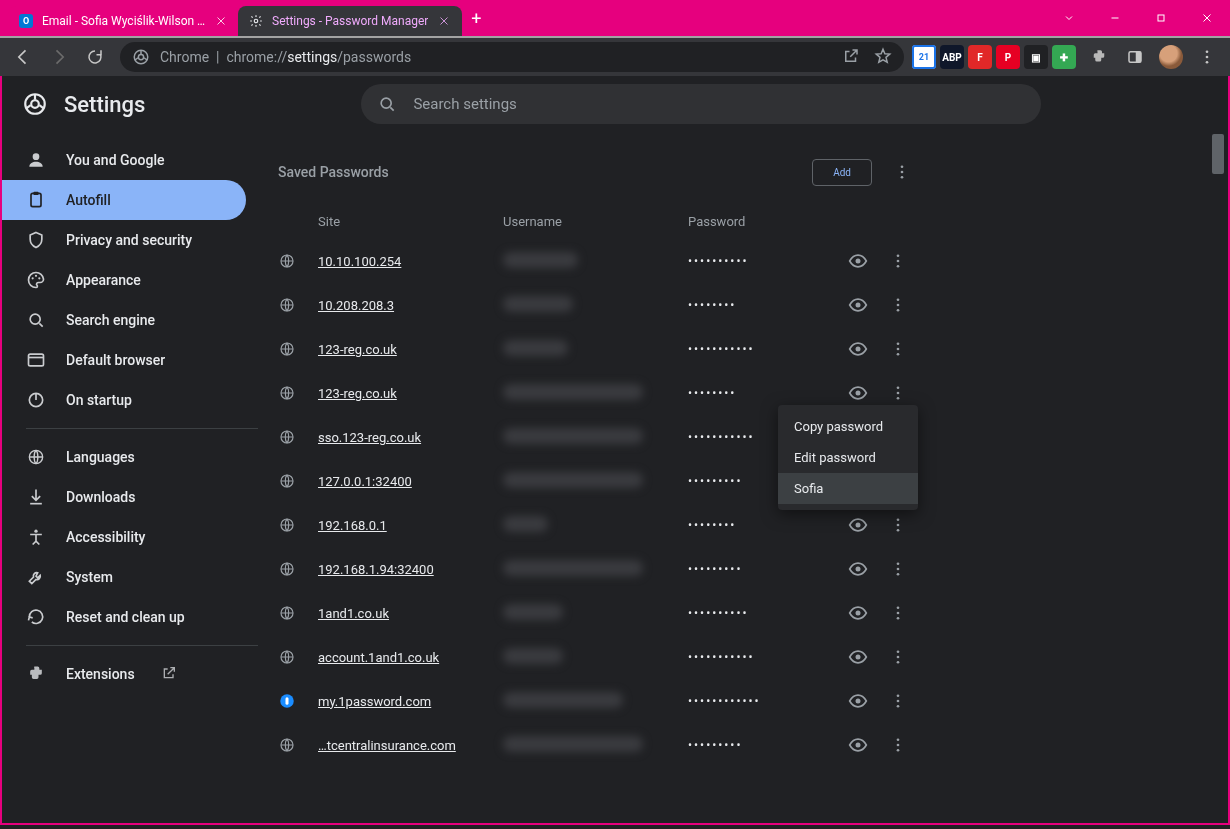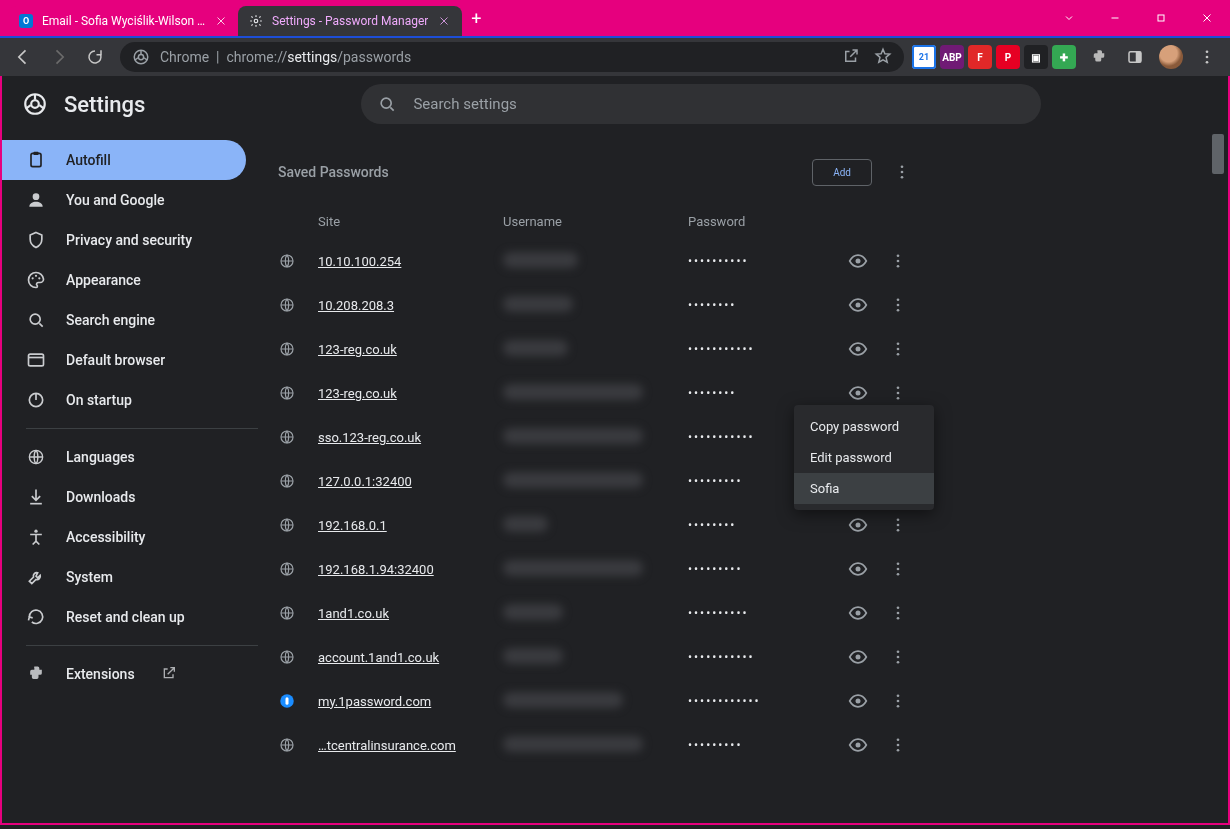--- a/index.html
+++ b/index.html
@@ -12,21 +12,21 @@
   .tab.inactive { background: #e6007e; color: #fff; }
   .tab.active { background: #35363a; color: #f0abfc; }
   .tab .favicon { width:16px; height:16px; display:flex; align-items:center; justify-content:center; flex-shrink:0;}
   .tab .close { margin-left:auto; width:16px; height:16px; display:flex; align-items:center; justify-content:center; opacity:.8;}
   .newtab { width:28px; display:flex; align-items:center; justify-content:center; color:#fff; font-size:18px; cursor:pointer;}
   .win-controls { margin-left:auto; display:flex; }
   .win-btn { width:46px; display:flex; align-items:center; justify-content:center; color:#fff; cursor:pointer;}
   .win-btn svg { width:12px; height:12px; }
 
   
-  .toolbar { height: 40px; border-top: 2px solid #1d4ed8; background: #35363a; display:flex; align-items:center; padding: 0 6px; gap:2px;}
+  .toolbar { height: 40px; border-top: 2px solid #a3a3a3; background: #35363a; display:flex; align-items:center; padding: 0 6px; gap:2px;}
   .tool-btn { width:34px; height:30px; display:flex; align-items:center; justify-content:center; color:#c7c7c7; border-radius:15px; cursor:pointer;}
   .tool-btn.disabled { color:#6b6b6b; }
   .omnibox { flex:1; height:30px; background:#202124; border-radius:15px; display:flex; align-items:center; padding:0 12px; color:#9aa0a6; font-size:14px; margin: 0 6px;}
   .omnibox .lock { margin-right:10px; display:flex; }
   .omnibox .urltext { color:#9aa0a6; }
   .omnibox .urltext .bold { color:#e8eaed; }
   .ext-row { display:flex; align-items:center; gap:4px; padding-right:4px;}
   .ext { width:24px; height:24px; border-radius:4px; display:flex; align-items:center; justify-content:center; font-size:10px; font-weight:bold; color:#fff; cursor:pointer;}
   .avatar { width:24px; height:24px; border-radius:50%; background: radial-gradient(circle at 40% 35%, #d7a07a 0 40%, #8a5a3a 60%);}
   
@@ -69,21 +69,21 @@
   .row { display:flex; align-items:center; padding: 12px 20px; color:#e8eaed; font-size:13px;}
   .row .favwrap { width:40px; display:flex; align-items:center;}
   .row .site-link { text-decoration:underline; cursor:pointer; width:185px; white-space:nowrap; overflow:hidden; text-overflow:ellipsis;}
   .row .user-blur { width:185px; }
   .blur-pill { background: #3a3b3f; filter: blur(4px); border-radius:10px; height:16px;}
   .row .pass-dots { flex:1; letter-spacing:2px; font-size:12px;}
   .row .eye { width:40px; display:flex; justify-content:center; color:#9aa0a6; cursor:pointer;}
   .row .row-more { width:40px; display:flex; justify-content:center; color:#9aa0a6; cursor:pointer;}
   
   
-  .ctx-menu { position:absolute; background:#292a2d; border-radius:4px; box-shadow: 0 4px 16px rgba(0,0,0,.5); padding:6px 0; z-index:20; width:140px;margin-left:16px;}
+  .ctx-menu { position:absolute; background:#292a2d; border-radius:4px; box-shadow: 0 4px 16px rgba(0,0,0,.5); padding:6px 0; z-index:20; width:140px;}
   .ctx-item { padding:8px 16px; font-size:13px; color:#e8eaed; cursor:pointer;}
   .ctx-item.hover { background:#3c4043;}
   
   
   .vscroll { position:absolute; right:2px; top:0; width:16px; height:100%; }
   .vscroll .vthumb { position:absolute; right:2px; top:2px; width:12px; height:40px; background:#5f6368; border-radius:2px;}
 
   svg { fill: currentColor; }
 </style>
 </head>
@@ -279,21 +279,21 @@
       <span><svg viewBox="0 0 24 24" width="18" height="18">
             <use href="#i-star"></use>
           </svg></span>
     </span>
   </div>
   <div class="ext-row" id="extrow">
       <div class="ext" style="background: rgb(255, 255, 255); font-size: 9px; color: rgb(255, 255, 255); position: relative;">
         <div style="position:absolute;inset:0;border:2px solid #1a73e8;border-radius:3px"></div>
         <span style="color:#1a73e8;font-weight:bold;position:relative">21</span>
       </div>
-      <div class="ext" style="background: #701a75;">ABP</div>
+      <div class="ext" style="background: #0f172a;">ABP</div>
       <div class="ext" style="background: rgb(225, 40, 40);">F</div>
       <div class="ext" style="background: rgb(230, 0, 35);">P</div>
       <div class="ext" style="background: rgb(32, 33, 36);">▣</div>
       <div class="ext" style="background: rgb(52, 168, 83);">✚</div>
     </div>
   <div class="tool-btn">
       <svg viewBox="0 0 24 24" width="18" height="18">
         <use href="#i-puzzle"></use>
       </svg>
     </div>
@@ -323,35 +323,35 @@
         <svg viewBox="0 0 24 24" width="20" height="20">
             <use href="#i-search"></use>
           </svg>
         <input type="text" placeholder="Search settings" style="">
       </div>
     </div>
   </div>
 
   <div class="body-row">
     <div class="sidebar" id="sidebar">
+        <div class="side-item">
+          <span class="si-icon">
+            <svg viewBox="0 0 24 24" width="20" height="20">
+              <use href="#i-person"></use>
+            </svg>
+          </span>
+          <span>You and Google</span>
+        </div>
         <div class="side-item active">
           <span class="si-icon">
             <svg viewBox="0 0 24 24" width="20" height="20">
               <use href="#i-clip"></use>
             </svg>
           </span>
           <span>Autofill</span>
-        </div>
-        <div class="side-item">
-          <span class="si-icon">
-            <svg viewBox="0 0 24 24" width="20" height="20">
-              <use href="#i-person"></use>
-            </svg>
-          </span>
-          <span>You and Google</span>
         </div>
         <div class="side-item">
           <span class="si-icon">
             <svg viewBox="0 0 24 24" width="20" height="20">
               <use href="#i-shield"></use>
             </svg>
           </span>
           <span>Privacy and security</span>
         </div>
         <div class="side-item">

